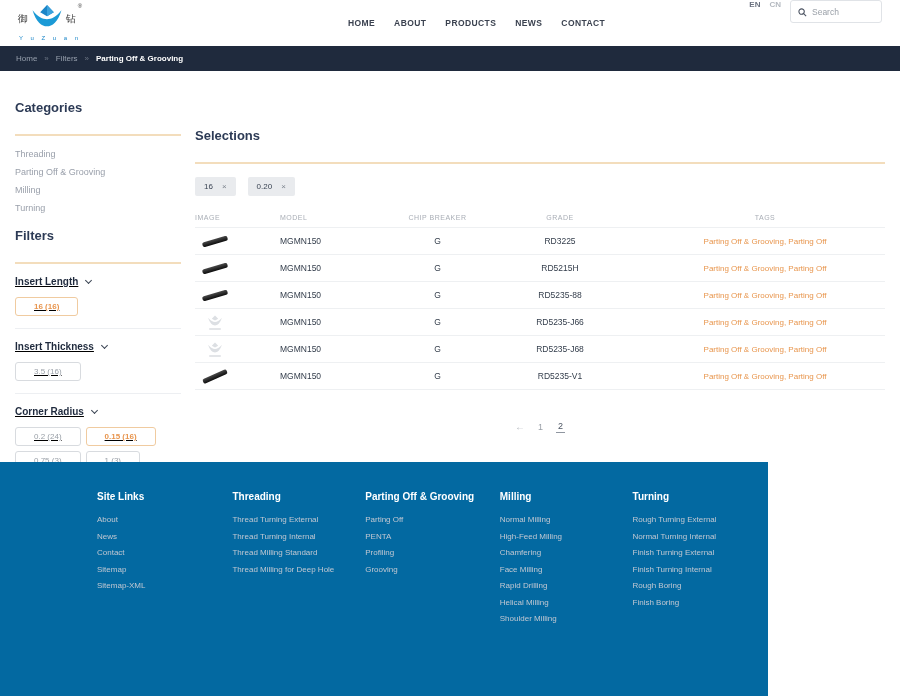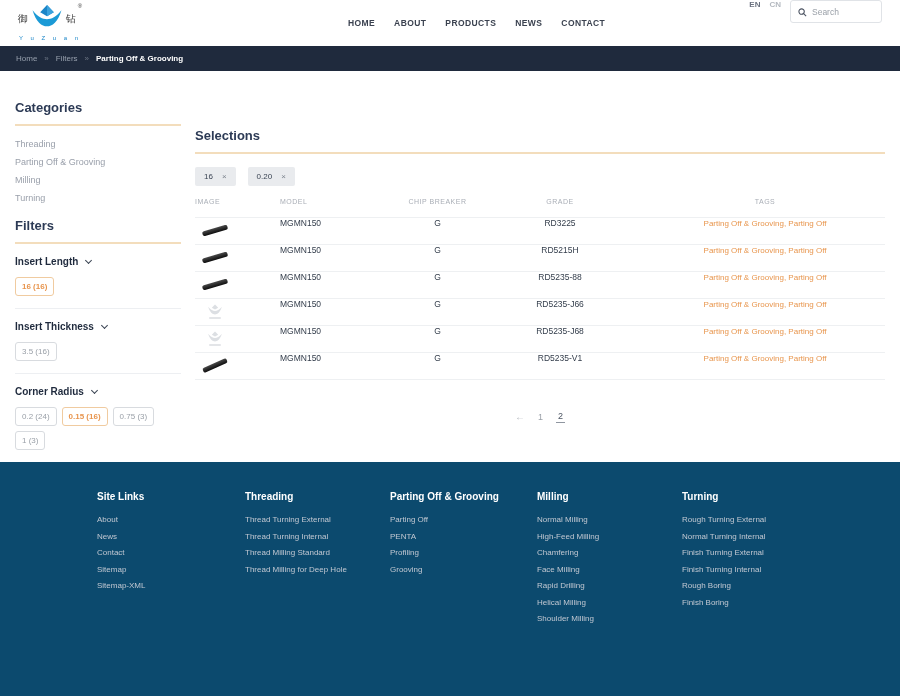--- a/index.html
+++ b/index.html
@@ -23,41 +23,41 @@
   .searchbox input::placeholder { color:#9aa0a8; }
 
   
   .breadcrumb { position:absolute; top:46px; left:0; width:900px; height:25px; background:#1f2a3d; display:flex; align-items:center; gap:7px; padding-left:16px; }
   .breadcrumb .crumb { font-size:8px; color:#97a0ad; text-decoration:none; cursor:pointer; }
   .breadcrumb .sep { font-size:8px; color:#6d7685; }
   .breadcrumb .current { color:#ffffff; font-weight:bold; }
 
   
   .sidebar { position:absolute; left:15px; top:100px; width:166px; }
-  .panel-title { font-size:13px; font-weight:bold; color:#2c3a55; padding-bottom:9px; border-bottom:2px solid #f3ddbc; }
+  .panel-title { font-size:13px; font-weight:bold; color:#2c3a55; padding-bottom:19px; border-bottom:2px solid #f3ddbc; }
   .cat-list { list-style:none; margin-top:13px; }
   .cat-list li { font-size:9px; color:#9aa0ab; margin-bottom:8px; cursor:pointer; }
   .filters-title { margin-top:15px; }
-  .fgroup { padding:12px 0 12px; border-bottom:1px solid #edeff2; }
+  .fgroup { padding:12px 0 12px; border-bottom:1px solid #edeff2;text-decoration:underline; }
   .fgroup-label { font-size:10px; font-weight:bold; color:#1f2a3d; display:flex; align-items:center; cursor:pointer; }
   .chev-down { display:inline-block; width:5px; height:5px; border-right:1.5px solid #3a4453; border-bottom:1.5px solid #3a4453; transform:rotate(45deg); margin-left:8px; margin-bottom:2px; }
   .chev-right { font-size:11px; color:#3a4453; margin-left:8px; line-height:8px; }
   .fopts { display:flex; flex-wrap:wrap; gap:5px; margin-top:10px; }
-  .fchip { font-size:8px; color:#9aa0a8; border:1px solid #d8dbdf; border-radius:3px; padding:4px 6px; background:#fff; cursor:pointer; white-space:nowrap; }
+  .fchip { font-size:8px; color:#9aa0a8; border:1px solid #d8dbdf; border-radius:3px; padding:4px 18px; background:#fff; cursor:pointer; white-space:nowrap; }
   .fchip.selected { color:#e8954e; border-color:#f0cba0; font-weight:bold; }
 
   
   .main { position:absolute; left:195px; top:100px; width:690px;margin-top:28px; }
   .main .panel-title { border-bottom-width:2px; }
   .sel-chips { display:flex; gap:12px; margin-top:13px; }
   .schip { background:#e9ebee; border-radius:2px; padding:5px 9px; font-size:8px; color:#3a4453; display:flex; align-items:center; gap:9px; }
   .schip .x { color:#7d848e; font-size:8px; cursor:pointer; }
 
   .table { margin-top:12px; }
-  .trow { display:flex; align-items:flex-start; border-bottom:1px solid #eef0f2; height:27px; }
+  .trow { display:flex; align-items:center; border-bottom:1px solid #eef0f2; height:27px; }
   .thead { height:20px; }
   .thead .cell { font-size:7px; letter-spacing:0.5px; color:#a9aeb6; }
   .c-image { width:85px; text-align:left; }
   .c-model { width:120px; text-align:left; }
   .c-cb { width:75px; text-align:center; }
   .c-grade { width:170px; text-align:center; }
   .c-tags { flex:1; text-align:center; }
   .cell { font-size:8.5px; color:#333d4b; }
   .c-tags a { color:#e8964e; font-size:8px; text-decoration:none; cursor:pointer; }
   .c-tags .comma { color:#e8964e; font-size:8px; }
@@ -65,21 +65,21 @@
   .insert-photo { width:26px; height:5px; background:linear-gradient(180deg,#4a4a4a,#0c0c0c); border-radius:2px; transform:rotate(-16deg); }
   .ph-logo { display:flex; flex-direction:column; align-items:center; gap:1px; }
   .ph-bar { width:12px; height:2px; background:#e3e5e8; border-radius:1px; }
 
   .pagination { margin-top:30px; display:flex; justify-content:center; align-items:center; gap:11px; }
   .pg-prev { font-size:10px; color:#b6bac0; cursor:pointer; }
   .pg-num { font-size:9px; color:#9aa0a8; cursor:pointer; padding:1px 2px; }
   .pg-num.current { color:#4a5361; border-bottom:1px solid #8f96a0; }
 
   
-  .footer { position:absolute; top:462px; left:0; width:900px; height:234px; background:#0c4a6e; padding:29px 0 0 97px; display:flex; }
+  .footer { position:absolute; top:462px; left:0; width:768px; height:234px; background:#0369a1; padding:29px 0 0 97px; display:flex; }
   .fcol { width:148px; }
   .fcol:nth-child(2){ width:145px; } .fcol:nth-child(3){ width:147px; } .fcol:nth-child(4){ width:145px; }
   .fcol h3 { font-size:10px; color:#ffffff; font-weight:bold; margin-bottom:13px; }
   .fcol a { display:block; font-size:8px; color:#c2c8d2; text-decoration:none; margin-bottom:7.5px; cursor:pointer; }
 </style>
 </head>
 <body>
 
 <div class="header">
   <div class="logo">

